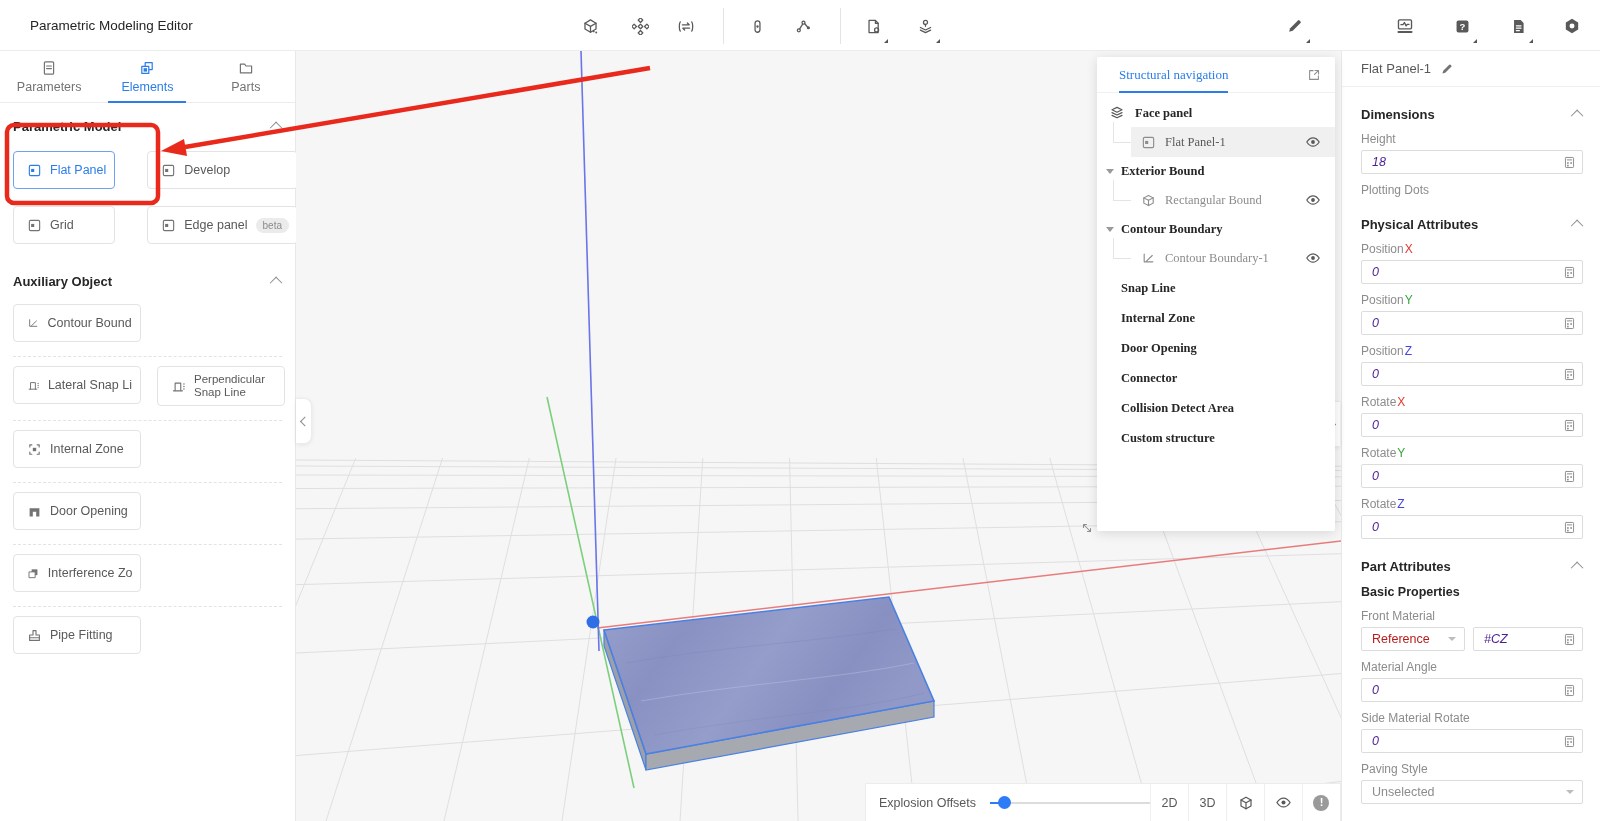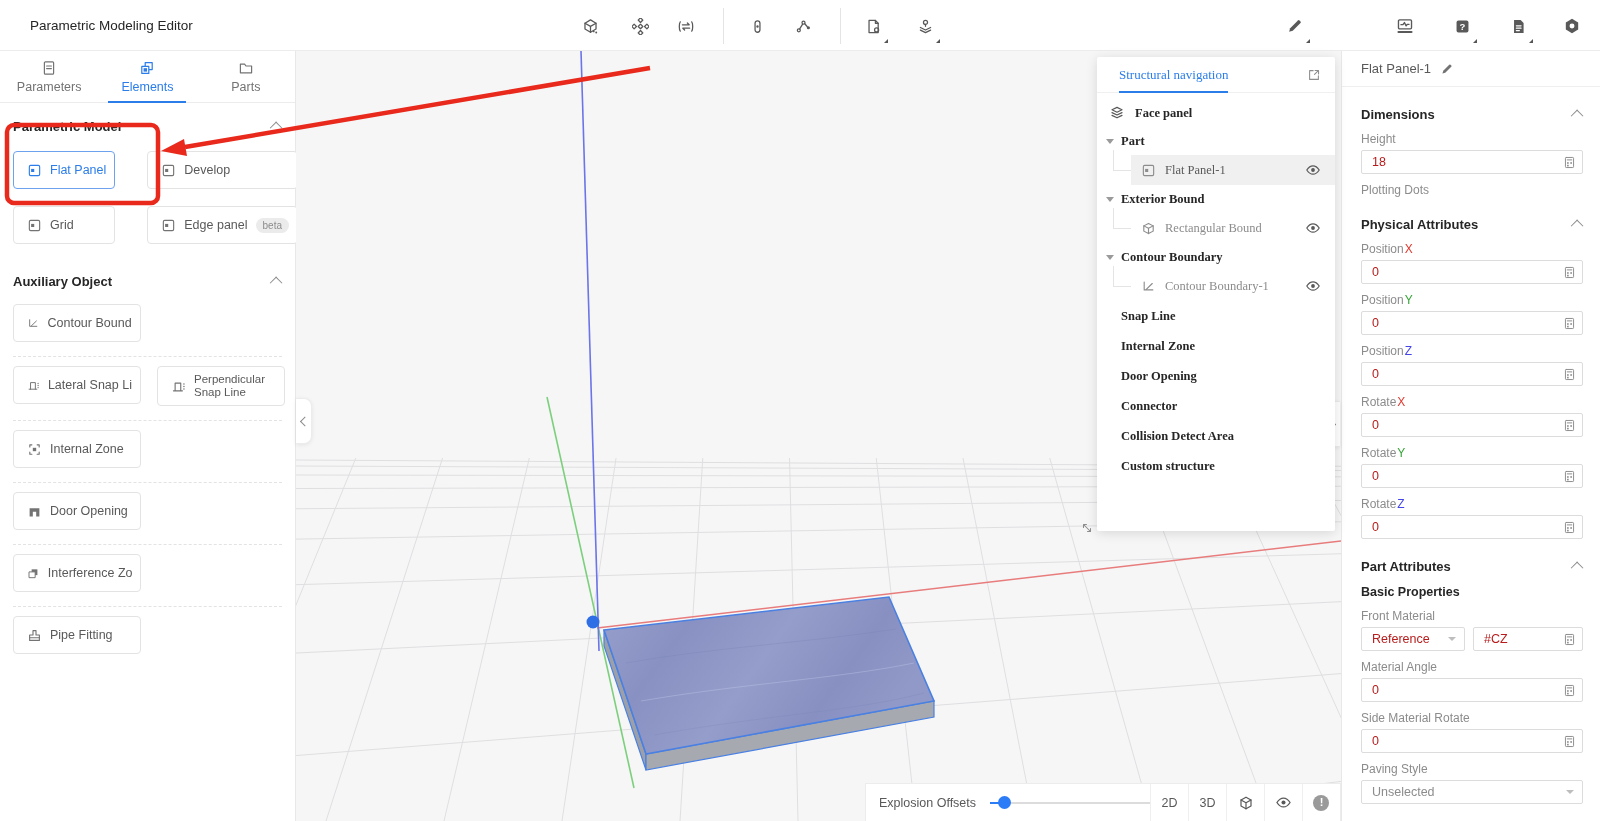--- a/index.html
+++ b/index.html
@@ -110,21 +110,21 @@
   .rp-title { height:36px; display:flex; align-items:center; gap:9px; font-size:13px; color:#595959;
     border-bottom:1px solid #efefef; margin:0 -17px 0 -19px; padding:0 17px 0 19px; }
   .rp-sec { display:flex; align-items:center; justify-content:space-between; margin-top:18px;
     font-size:13px; font-weight:700; color:#262626; height:18px; }
   .plabel { font-size:12px; color:#8c8c8c; height:15px; margin:8px 0 4px; display:flex; align-items:center; }
   .ax { margin-left:1px; }
   .ax.x { color:#e0382e; } .ax.y { color:#35a435; } .ax.z { color:#4646e8; }
   .pinput { position:relative; height:24px; border:1px solid #dcdcdc; border-radius:2px; background:#fff;
     display:flex; align-items:center; }
   .pinput input { border:none; outline:none; background:transparent; width:100%; height:100%;
-    padding:0 26px 0 10px; font-size:12.5px; color:#b91c1c; font-family:"Liberation Sans", sans-serif; }
+    padding:0 26px 0 10px; font-size:12.5px; color:#4c1d95; font-family:"Liberation Sans", sans-serif;font-style:italic; }
   .pinput .calc { position:absolute; right:6px; top:5px; cursor:pointer; }
   .btn-blue { margin-top:5px; height:25px; background:#2f7bf5; border-radius:3px; color:#fff; font-size:12.5px;
     display:flex; align-items:center; justify-content:center; gap:7px; cursor:pointer; }
   .subtle-bold { margin-top:10px; font-size:12.5px; font-weight:700; color:#262626; height:15px; }
   .fm-row { display:flex; gap:8px; margin-top:4px; }
   .pselect { height:24px; border:1px solid #dcdcdc; border-radius:2px; display:flex; align-items:center;
     padding:0 8px 0 10px; font-size:12.5px; color:#b91c1c; cursor:pointer; }
   .pselect .caret { margin-left:auto; width:0; height:0; border-left:4px solid transparent;
     border-right:4px solid transparent; border-top:4.5px solid #bdbdbd; }
   .pselect.small { width:104px; flex:none; }
@@ -505,24 +505,20 @@
     </div>
     <div class="sn-tree">
       <div class="sn-root">
         <svg class="ic" width="16" height="16" viewBox="0 0 16 16">
             <path d="M8 2.4 13 4.8 8 7.2 3 4.8Z"></path>
             <path d="M3 7.6l5 2.4 5-2.4M3 10.4l5 2.4 5-2.4"></path>
           </svg>
         <span>Face panel</span>
       </div>
 
-      <div class="sn-group">
-        <span class="tri"></span>
-        <span>Part</span>
-      </div>
       <div class="sn-child selected">
         <svg class="ic dim" width="15" height="15" viewBox="0 0 16 16">
             <rect x="2.5" y="2.5" width="11" height="11" rx="1.4"></rect>
             <rect class="f" x="4.4" y="6.3" width="3.3" height="3.3"></rect>
           </svg>
         <span>Flat Panel-1</span>
         <span class="eye">
           <svg class="ic" width="16" height="16" viewBox="0 0 16 16">
               <path d="M1.8 8C3.6 5.2 5.8 3.8 8 3.8S12.4 5.2 14.2 8C12.4 10.8 10.2 12.2 8 12.2S3.6 10.8 1.8 8Z"></path>
               <circle class="f" cx="8" cy="8" r="1.9"></circle>

